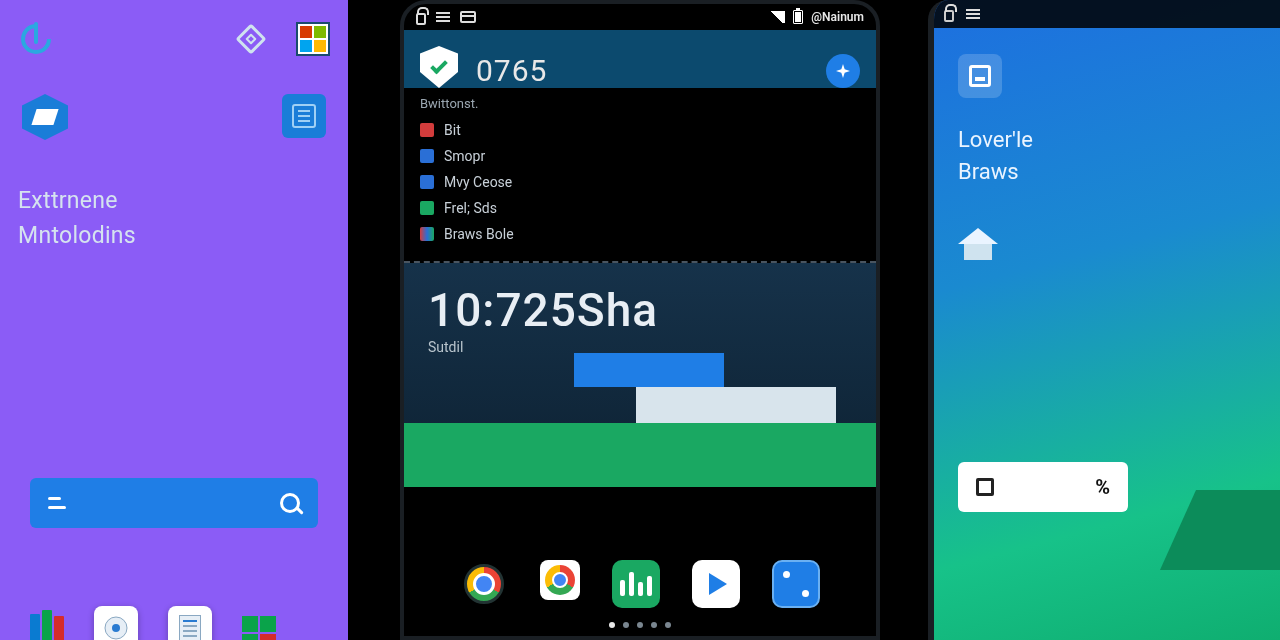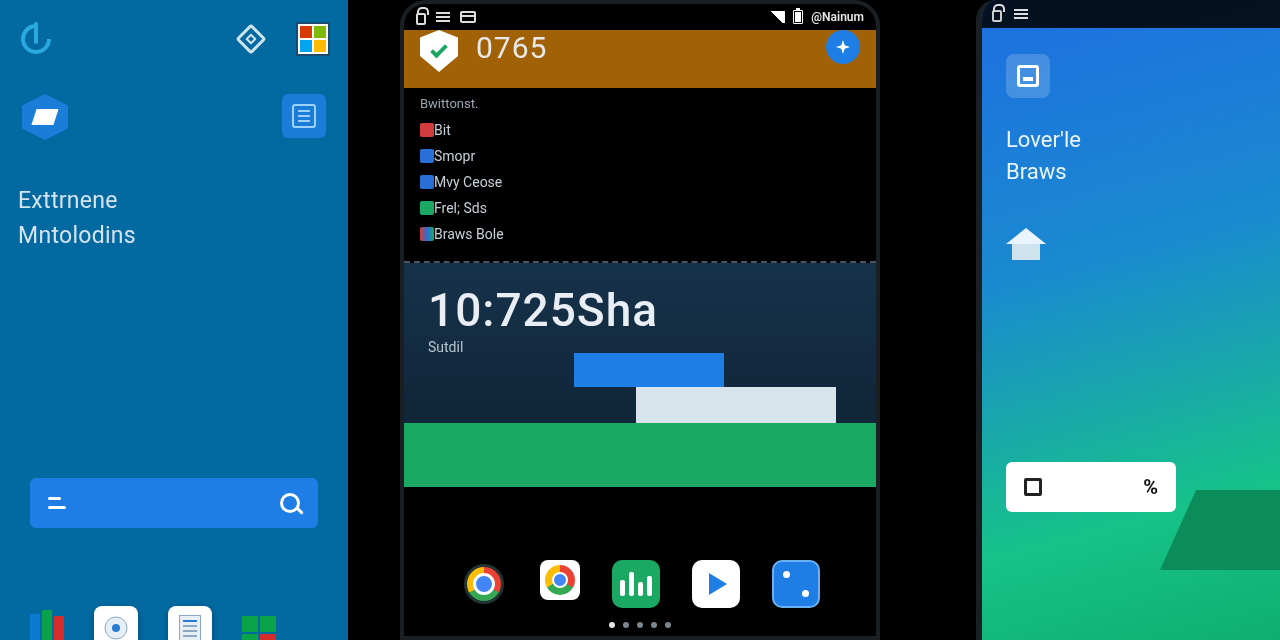--- a/index.html
+++ b/index.html
@@ -1,19 +1,19 @@
 <!DOCTYPE html>
 <html><head>
 <meta charset="utf-8">
 <style>
   * { margin: 0; padding: 0; box-sizing: border-box; font-family: -apple-system, BlinkMacSystemFont, "Segoe UI", Roboto, sans-serif; }
   body { width: 1280px; height: 640px; background: #000; display: flex; overflow: hidden; }
 
   
-  .panel-left { width: 360px; height: 640px; background: #0369a1; position: relative; padding: 12px 18px 12px 18px; border-right: 12px solid #000; }
+  .panel-left { width: 360px; height: 640px; background: #8b5cf6; position: relative; padding: 12px 18px 12px 18px; border-right: 12px solid #000; }
   .pl-topbar { display: flex; align-items: center; justify-content: space-between; height: 54px; }
   .pl-logo { width: 36px; height: 36px; display: flex; align-items: center; justify-content: center; }
   .pl-row1-icons { display: flex; gap: 34px; align-items: center; }
   .diamond { width: 22px; height: 22px; border: 3px solid #cfe3ef; transform: rotate(45deg); border-radius: 3px; }
   .diamond::after{content:"";position:absolute;inset:4px;border:2px solid #cfe3ef;border-radius:1px;}
   .ms-tile { width: 34px; height: 34px; display: grid; grid-template-columns: 1fr 1fr; grid-template-rows: 1fr 1fr; gap: 2px; border:2px solid #1a4b6e; padding:2px; background:#fff;}
   .ms-a{background:#d83b01}.ms-b{background:#7fba00}.ms-c{background:#00a4ef}.ms-d{background:#ffb900}
 
   .pl-row2 { display:flex; justify-content:space-between; margin-top:28px; padding:0 4px;}
   .hex { width:46px;height:46px;background:#1a7dd8;clip-path:polygon(50% 0,100% 25%,100% 75%,50% 100%,0 75%,0 25%);display:flex;align-items:center;justify-content:center;}
@@ -55,30 +55,30 @@
   .batt{width:10px;height:14px;border:1px solid #fff;border-radius:1px;position:relative}
   .batt::before{content:"";position:absolute;top:-3px;left:2px;right:2px;height:2px;background:#fff}
   .batt::after{content:"";position:absolute;inset:1px;background:#fff}
 
   .appbar{height:56px;display:flex;align-items:center;padding:0 14px;gap:12px;background:#000}
   .hamb-lg{width:26px;display:flex;flex-direction:column;gap:5px}.hamb-lg span{height:3px;background:#d8d8d8;border-radius:2px}
   .title-chip{flex:none;width:320px;height:48px;background:#1f7ee6;border-radius:4px;display:flex;align-items:center;justify-content:space-between;padding:0 18px;color:#fff;font-size:24px}
   .bell-dia{width:18px;height:18px;background:#cfe3fb;transform:rotate(45deg);border-radius:3px}
   .hamb-r{width:24px;display:flex;flex-direction:column;gap:5px;margin-left:auto}.hamb-r span{height:3px;background:#d8d8d8}
 
-  .info-row{height:58px;display:flex;align-items:flex-start;padding:0 16px;gap:18px;background:#a16207}
+  .info-row{height:58px;display:flex;align-items:flex-end;padding:0 16px;gap:18px;background:#0c4a6e}
   .shield{width:38px;height:42px;background:#fff;clip-path:polygon(50% 0,100% 18%,100% 62%,50% 100%,0 62%,0 18%);display:flex;align-items:center;justify-content:center}
   .check{width:16px;height:9px;border-left:4px solid #1aa862;border-bottom:4px solid #1aa862;transform:rotate(-45deg);margin-top:-4px}
   .big-num{color:#e8e8e8;font-size:30px;font-weight:400;letter-spacing:1px}
   .circ-btn{margin-left:auto;width:34px;height:34px;background:#1f7ee6;border-radius:50%;display:flex;align-items:center;justify-content:center}
   .star4{width:14px;height:14px;background:#fff;clip-path:polygon(50% 0,62% 38%,100% 50%,62% 62%,50% 100%,38% 62%,0 50%,38% 38%)}
 
   .list-area{padding:8px 16px 10px;background:#000}
   .list-hdr{color:#9aa6b0;font-size:13px;margin-bottom:6px}
-  .li{display:flex;align-items:center;height:26px;color:#c8d0d8;font-size:14px}
+  .li{display:flex;align-items:center;gap:10px;height:26px;color:#c8d0d8;font-size:14px}
   .li .dot{width:14px;height:14px;border-radius:2px}
   .d1{background:#d23c3c}.d2{background:#2a6fd6}.d3{background:#1aa862}.d4{background:#2a6fd6}.d5{background:linear-gradient(90deg,#d23c3c,#2a6fd6,#1aa862)}
 
   .divider{height:0;border-top:2px dashed #4a5560;margin:4px 0 0}
   .widget{background:linear-gradient(180deg,#16324a,#0d2132);padding:20px 24px 0;height:224px;position:relative;overflow:hidden}
   .clock{color:#e8eef4;font-size:46px;font-weight:500;letter-spacing:1px}
   .clock-sub{color:#b8c4cc;font-size:14px;margin-top:2px}
   .landscape{position:absolute;left:0;right:0;bottom:0;height:120px}
   .sky-tri{position:absolute;bottom:58px;right:56px;width:0;height:0;border-left:34px solid transparent;border-bottom:34px solid #d8e4ec}
   .ground1{position:absolute;bottom:0;left:0;right:0;height:64px;background:#1aa862}
@@ -102,21 +102,21 @@
 
   .pager{position:absolute;bottom:8px;left:0;right:0;display:flex;justify-content:center;gap:8px}
   .pager span{width:6px;height:6px;background:#7a8690;border-radius:50%}
   .pager span.on{background:#e8e8e8}
 
   
   .mid-wrap{position:relative;width:500px;margin-left:40px}
 
   
   .panel-right{flex:1;height:640px;position:relative;display:flex;justify-content:flex-end}
-  .phone-r{width:304px;height:100%;border-left:6px solid #1a1f24;background:linear-gradient(165deg,#1d6fe0 0%,#1a8ad0 40%,#17c289 78%,#0fae70 100%);border-radius:20px 0 0 0;overflow:hidden;position:relative}
+  .phone-r{width:352px;height:100%;border-left:6px solid #1a1f24;background:linear-gradient(165deg,#1d6fe0 0%,#1a8ad0 40%,#17c289 78%,#0fae70 100%);border-radius:20px 0 0 0;overflow:hidden;position:relative}
   .r-status{height:28px;display:flex;align-items:center;gap:12px;padding:0 10px;background:rgba(0,0,0,.85);color:#ddd}
   .r-body{padding:26px 24px;color:#eaf4ff}
   .r-tile{width:44px;height:44px;background:rgba(255,255,255,.18);border-radius:8px;display:flex;align-items:center;justify-content:center;margin-bottom:26px}
   .r-tile-inner{width:22px;height:22px;border:3px solid #fff;border-radius:3px;position:relative}
   .r-tile-inner::after{content:"";position:absolute;left:3px;right:3px;bottom:3px;height:4px;background:#fff}
   .r-text{font-size:22px;line-height:1.45;font-weight:400}
 
   .r-home{margin-top:40px;width:40px;height:32px;position:relative}
   .r-home::before{content:"";position:absolute;top:0;left:0;width:0;height:0;border-left:20px solid transparent;border-right:20px solid transparent;border-bottom:16px solid #eaf4ff}
   .r-home::after{content:"";position:absolute;bottom:0;left:6px;right:6px;height:16px;background:#cfe3ef}

